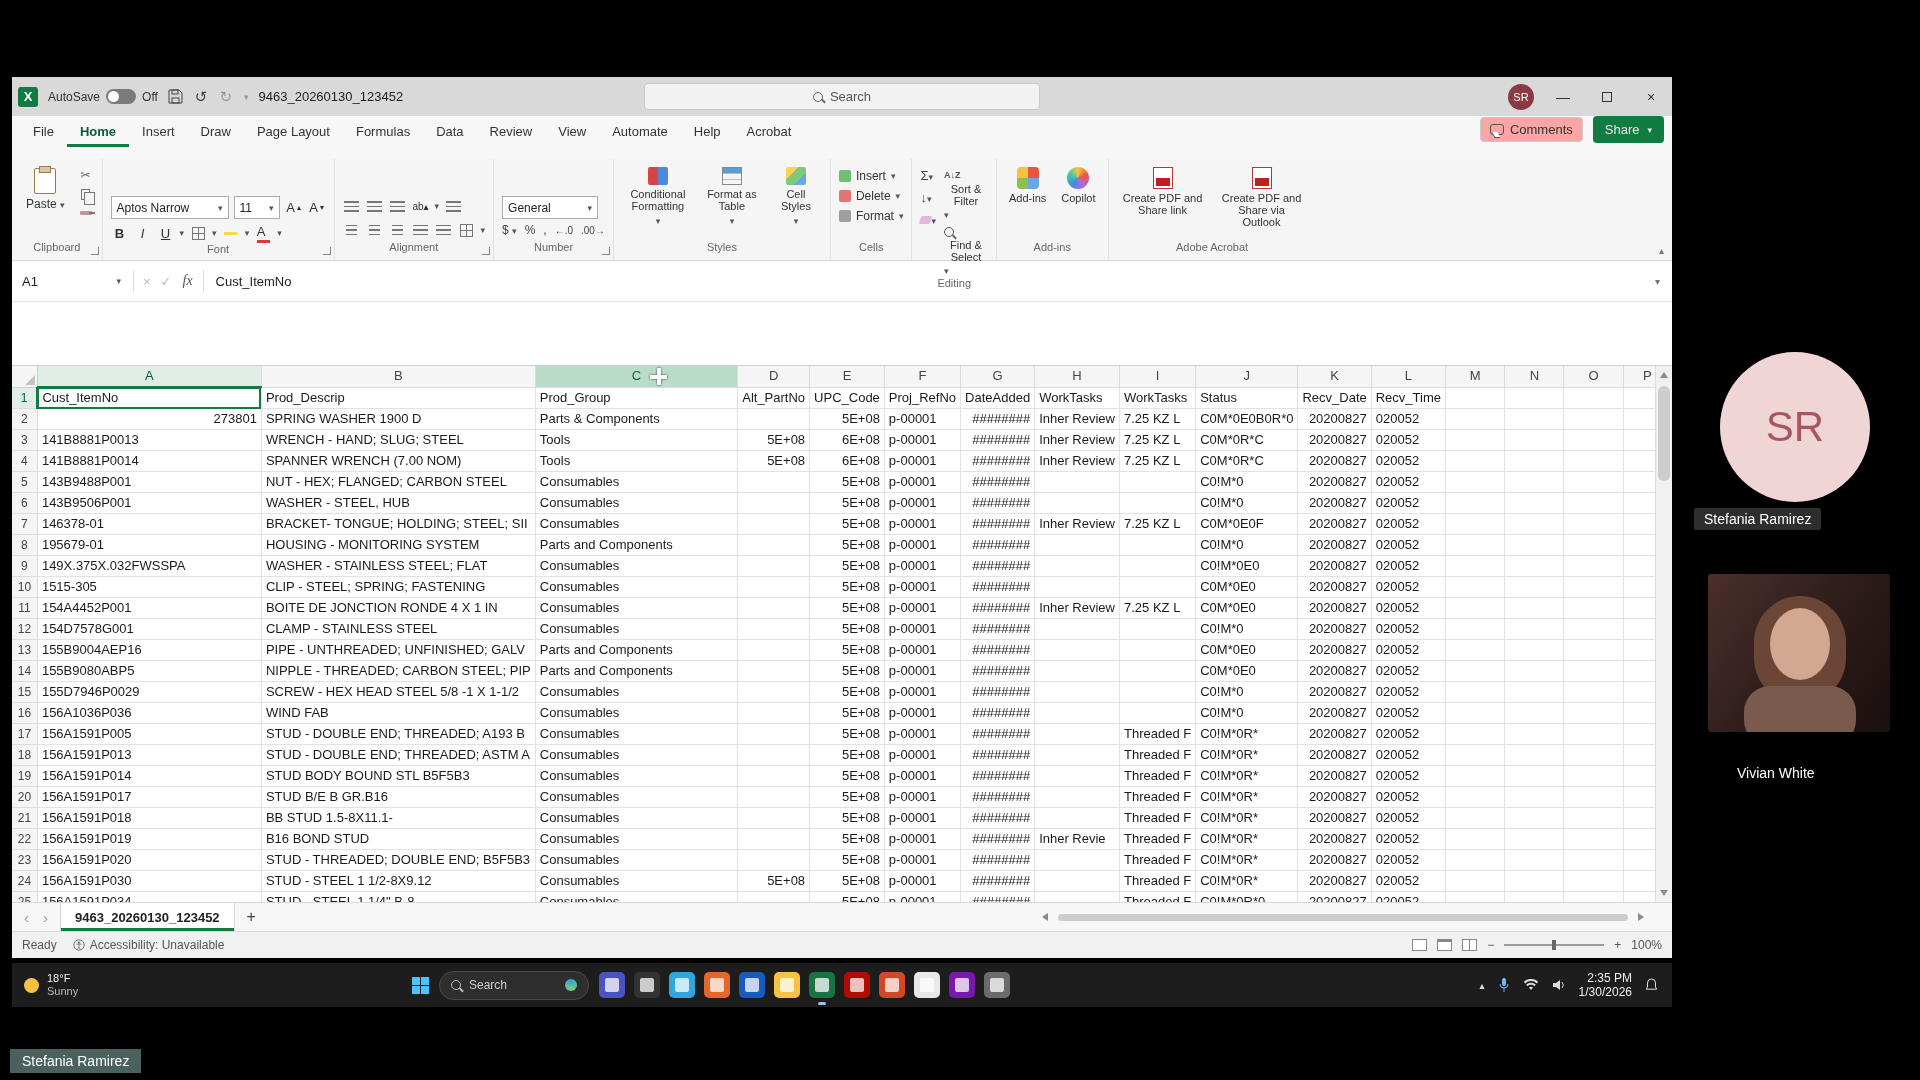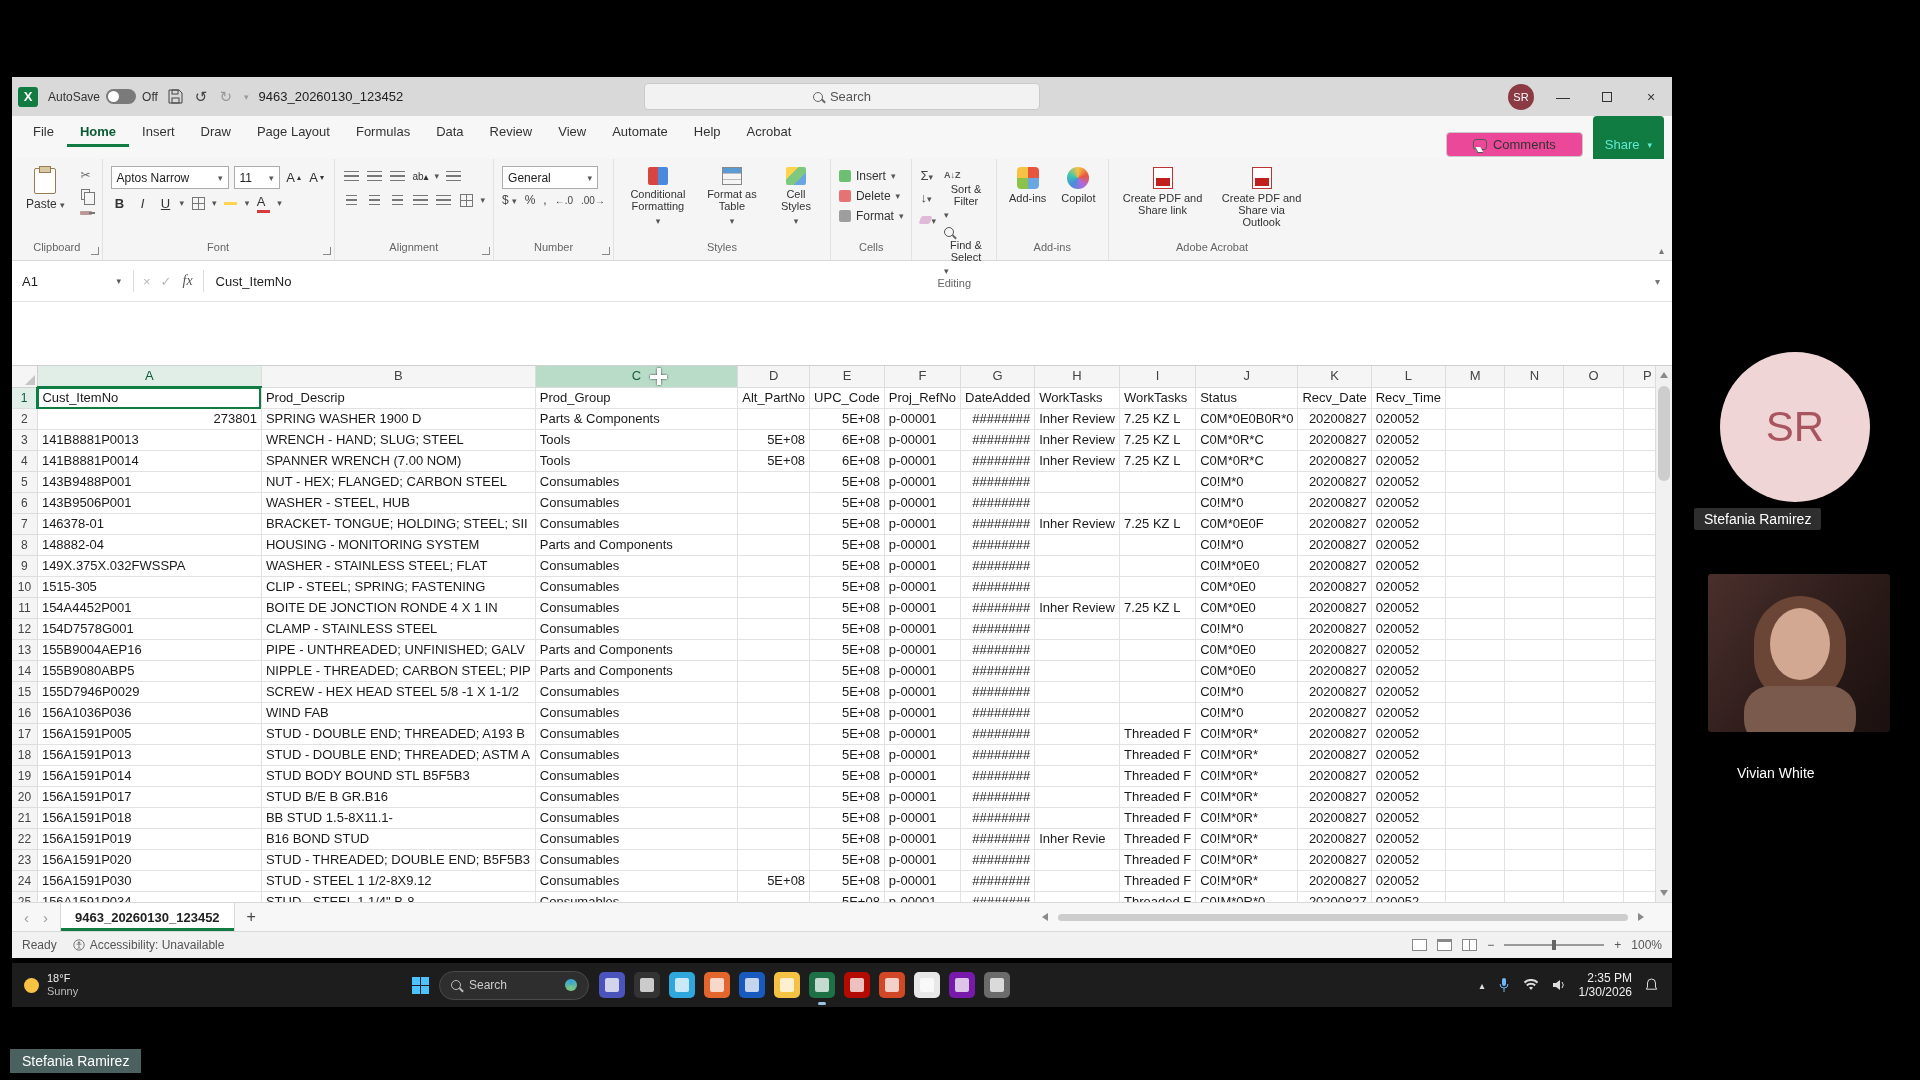--- a/index.html
+++ b/index.html
@@ -35,25 +35,25 @@
   .winbtn { width:30px; text-align:center; color:#333; font-size:14px; }
   .btn-restore { display:inline-block; width:10px; height:10px; border:1px solid #333; }
 
   
   .tabsrow { height:43px; background:#f7f7f7; display:flex; align-items:flex-start;
     padding:0 8px; gap:7px; flex:0 0 auto; }
   .rtab { padding:8px 13px; font-size:13px; color:#333; }
   .rtab.active { color:#0b5c35; font-weight:bold; box-shadow:inset 0 -3px 0 #107C41; }
   .tabs-right { margin-left:auto; display:flex; align-items:center; gap:10px; padding-bottom:6px; }
   .comments-btn { display:flex; align-items:center; gap:6px; font-size:13px; color:#333;
-    border:1px solid #c9c9c9; border-radius:4px; padding:4px 26px; background:#ec4899; }
+    border:1px solid #c9c9c9; border-radius:4px; padding:4px 9px; background:#fca5a5; }
   .bubble { width:14px; height:11px; border:1.5px solid #555; border-radius:3px; position:relative; }
   .bubble::after { content:''; position:absolute; left:2px; bottom:-4px; width:5px; height:5px;
     background:#fff; border-left:1.5px solid #555; border-bottom:1.5px solid #555; transform:skewX(30deg); }
-  .share-btn { background:#107C41; color:#5eead4; border-radius:4px; padding:21px 12px;
+  .share-btn { background:#107C41; color:#e5e5e5; border-radius:4px; padding:6px 12px;
     font-size:13px; display:flex; align-items:center; gap:8px; }
 
   
   .ribbon { height:102px; background:#f5f5f5; border-bottom:1px solid #d8d8d8;
     display:flex; position:relative; flex:0 0 auto; }
   .rgroup { border-right:1px solid #e2e2e2; display:flex; flex-direction:column; position:relative; }
   .gbody { flex:1; display:flex; align-items:flex-start; padding:7px 8px 0; gap:7px; }
   .glabel { height:19px; font-size:11px; color:#666; text-align:center; padding-bottom:3px; }
   .dl { position:absolute; right:3px; bottom:5px; width:8px; height:8px;
     border-right:1.5px solid #888; border-bottom:1.5px solid #888; }
@@ -66,21 +66,21 @@
   .mini-col { display:flex; flex-direction:column; gap:5px; padding-top:2px; }
   .mini { width:16px; height:14px; display:flex; align-items:center; justify-content:center;
     color:#666; font-size:12px; }
   .ic-copy { width:9px; height:11px; border:1.2px solid #777; position:relative; }
   .ic-copy::after { content:''; position:absolute; left:2px; top:2px; width:9px; height:11px;
     border:1.2px solid #777; background:#f5f5f5; }
   .ic-brush { width:12px; height:4px; background:#b99; border-radius:1px; position:relative; }
   .ic-brush::after { content:''; position:absolute; right:-3px; top:1px; width:6px; height:2px; background:#777; }
   .combo { height:23px; border:1px solid #ababab; background:#fff; font-size:12px;
     display:flex; align-items:center; padding:0 5px; gap:6px; color:#222; }
-  .fontcol { display:flex; flex-direction:column; gap:4px; }
+  .fontcol { display:flex; flex-direction:column; gap:4px;margin-top:30px; }
   .fontrow { display:flex; gap:5px; align-items:center; }
   .fbtn { min-width:18px; height:20px; display:flex; align-items:center; justify-content:center;
     font-size:13px; color:#333; gap:2px; }
   .u-bar { text-decoration:underline; }
   .ic-borders { width:13px; height:13px; border:1px solid #777;
     background:linear-gradient(#777,#777) center/100% 1px no-repeat,linear-gradient(#777,#777) center/1px 100% no-repeat; }
   .ic-fill { width:13px; height:9px; background:#8a8a8a; clip-path:polygon(20% 0,80% 0,100% 100%,0 100%); }
   .colorbar { display:block; width:13px; height:3px; margin-top:1px; }
   .ali { width:15px; height:11px; background:repeating-linear-gradient(to bottom,#777 0 1.5px,transparent 1.5px 4.5px); }
   .ali.short { width:11px; }
@@ -704,21 +704,21 @@
                 <td class="cell">C0M*0E0F</td>
                 <td class="cell num">20200827</td>
                 <td class="cell">020052</td>
                 <td class="cell"></td>
                 <td class="cell"></td>
                 <td class="cell"></td>
                 <td class="cell"></td>
               </tr>
               <tr>
                 <th class="rh">8</th>
-                <td class="cell">148882-04</td>
+                <td class="cell">195679-01</td>
                 <td class="cell">HOUSING - MONITORING SYSTEM</td>
                 <td class="cell">Parts and Components</td>
                 <td class="cell"></td>
                 <td class="cell num">5E+08</td>
                 <td class="cell">p-00001</td>
                 <td class="cell num">########</td>
                 <td class="cell"></td>
                 <td class="cell"></td>
                 <td class="cell">C0!M*0</td>
                 <td class="cell num">20200827</td>

